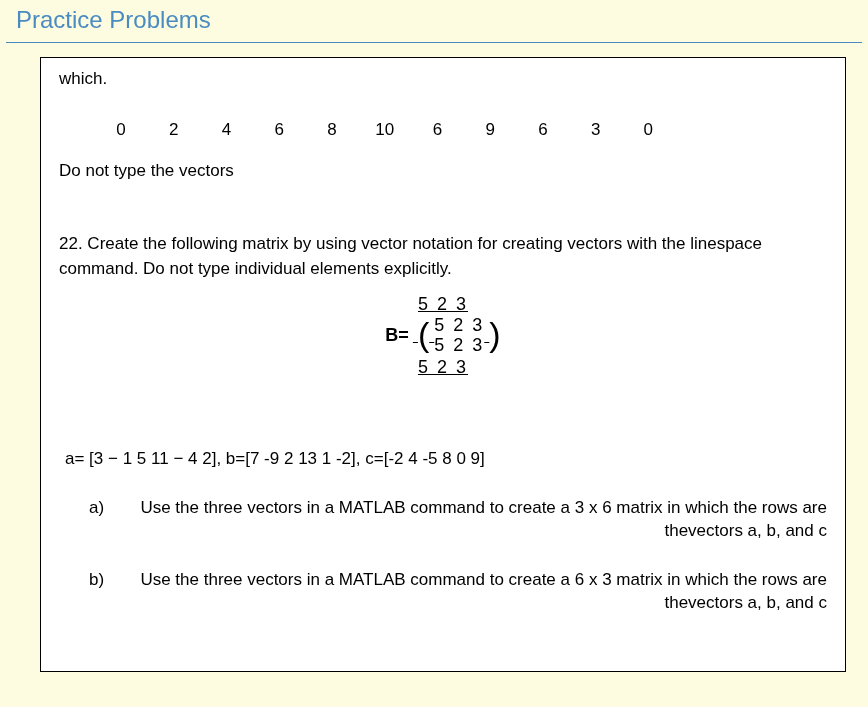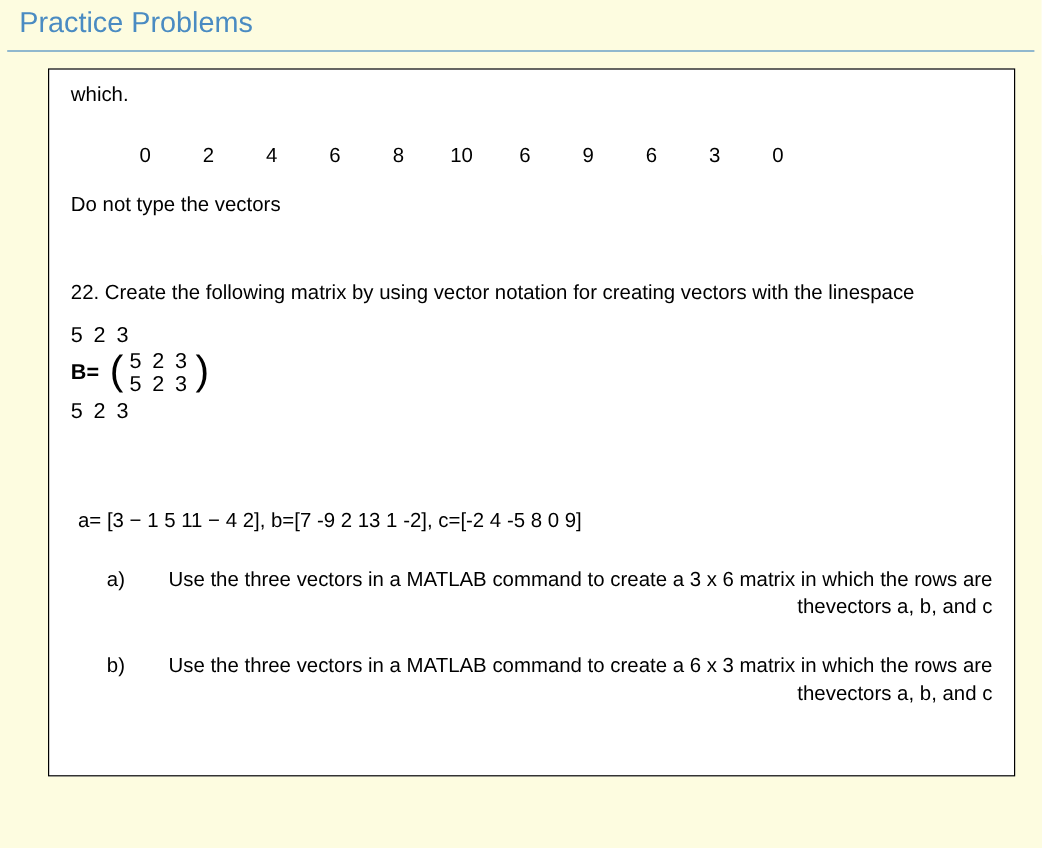--- a/index.html
+++ b/index.html
@@ -31,25 +31,26 @@
   .q15 .stem { margin: 0 0 4px 0; }
   .row-vector {
     margin: 28px 0 18px 38px;
     letter-spacing: 0;
   }
   .row-vector span { display:inline-block; width:48px; text-align:center; }
   .note { margin: 4px 0 50px 0; }
   .q22 { margin-top: 0; }
   .q22 .stem { margin: 0 0 2px 0; }
   .matrix-block {
-    text-align: left;
+    text-align: center;
     margin: 14px 0 70px 0;
     font-family: "Segoe UI", Arial, sans-serif;
     font-size: 18px;
     line-height: 1.1;
+    text-decoration: underline;
   }
   .matrix-block .mlabel { display:inline-block; vertical-align:middle; font-weight:700; margin-right:4px;}
   .matrix-block .paren { display:inline-block; vertical-align:middle; font-size:34px; line-height:34px; position:relative; top:-2px;}
   .matrix-block .mrows { display:inline-block; vertical-align:middle; }
   .matrix-block .mrow { letter-spacing:2px; }
   .q27 .stem { margin: 0 0 14px 0; }
   .vecs { margin: 0 0 26px 6px; }
   .subitem {
     display: flex;
     margin: 0 0 26px 30px;
@@ -77,20 +78,21 @@
       <span>9</span>
       <span>6</span>
       <span>3</span>
       <span>0</span>
     </div>
     <p class="note">Do not type the vectors</p>
   </div>
 
   <div class="q22">
     <p class="stem">22. Create the following matrix by using vector notation for creating vectors with the linespace</p>
+    <p class="stem">command. Do not type individual elements explicitly.</p>
     <div class="matrix-block">
       <div class="mrow" style="margin-bottom:2px;">5 2 3</div>
       <span class="mlabel">B=</span>
       <span class="paren">(</span>
       <span class="mrows">
         <div class="mrow">5 2 3</div>
         <div class="mrow">5 2 3</div>
       </span>
       <span class="paren">)</span>
       <div class="mrow" style="margin-top:2px;">5 2 3</div>

